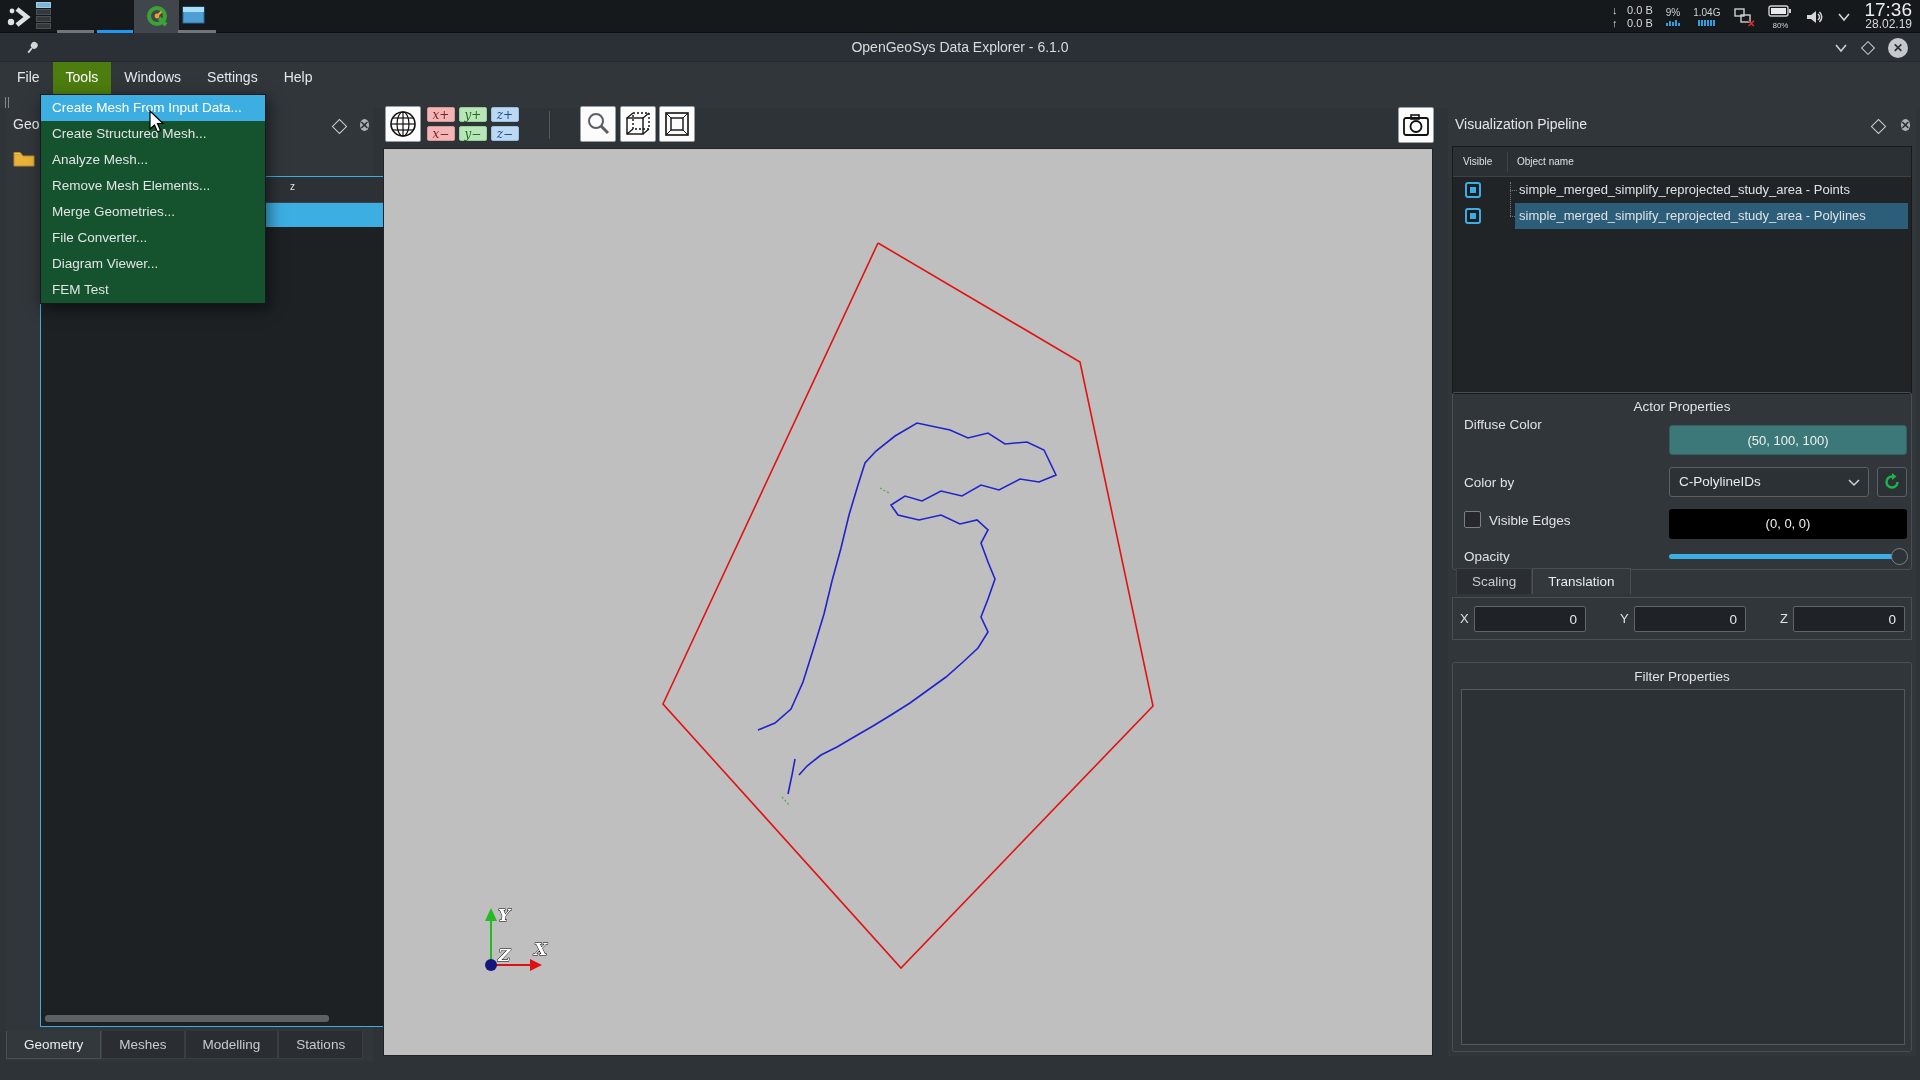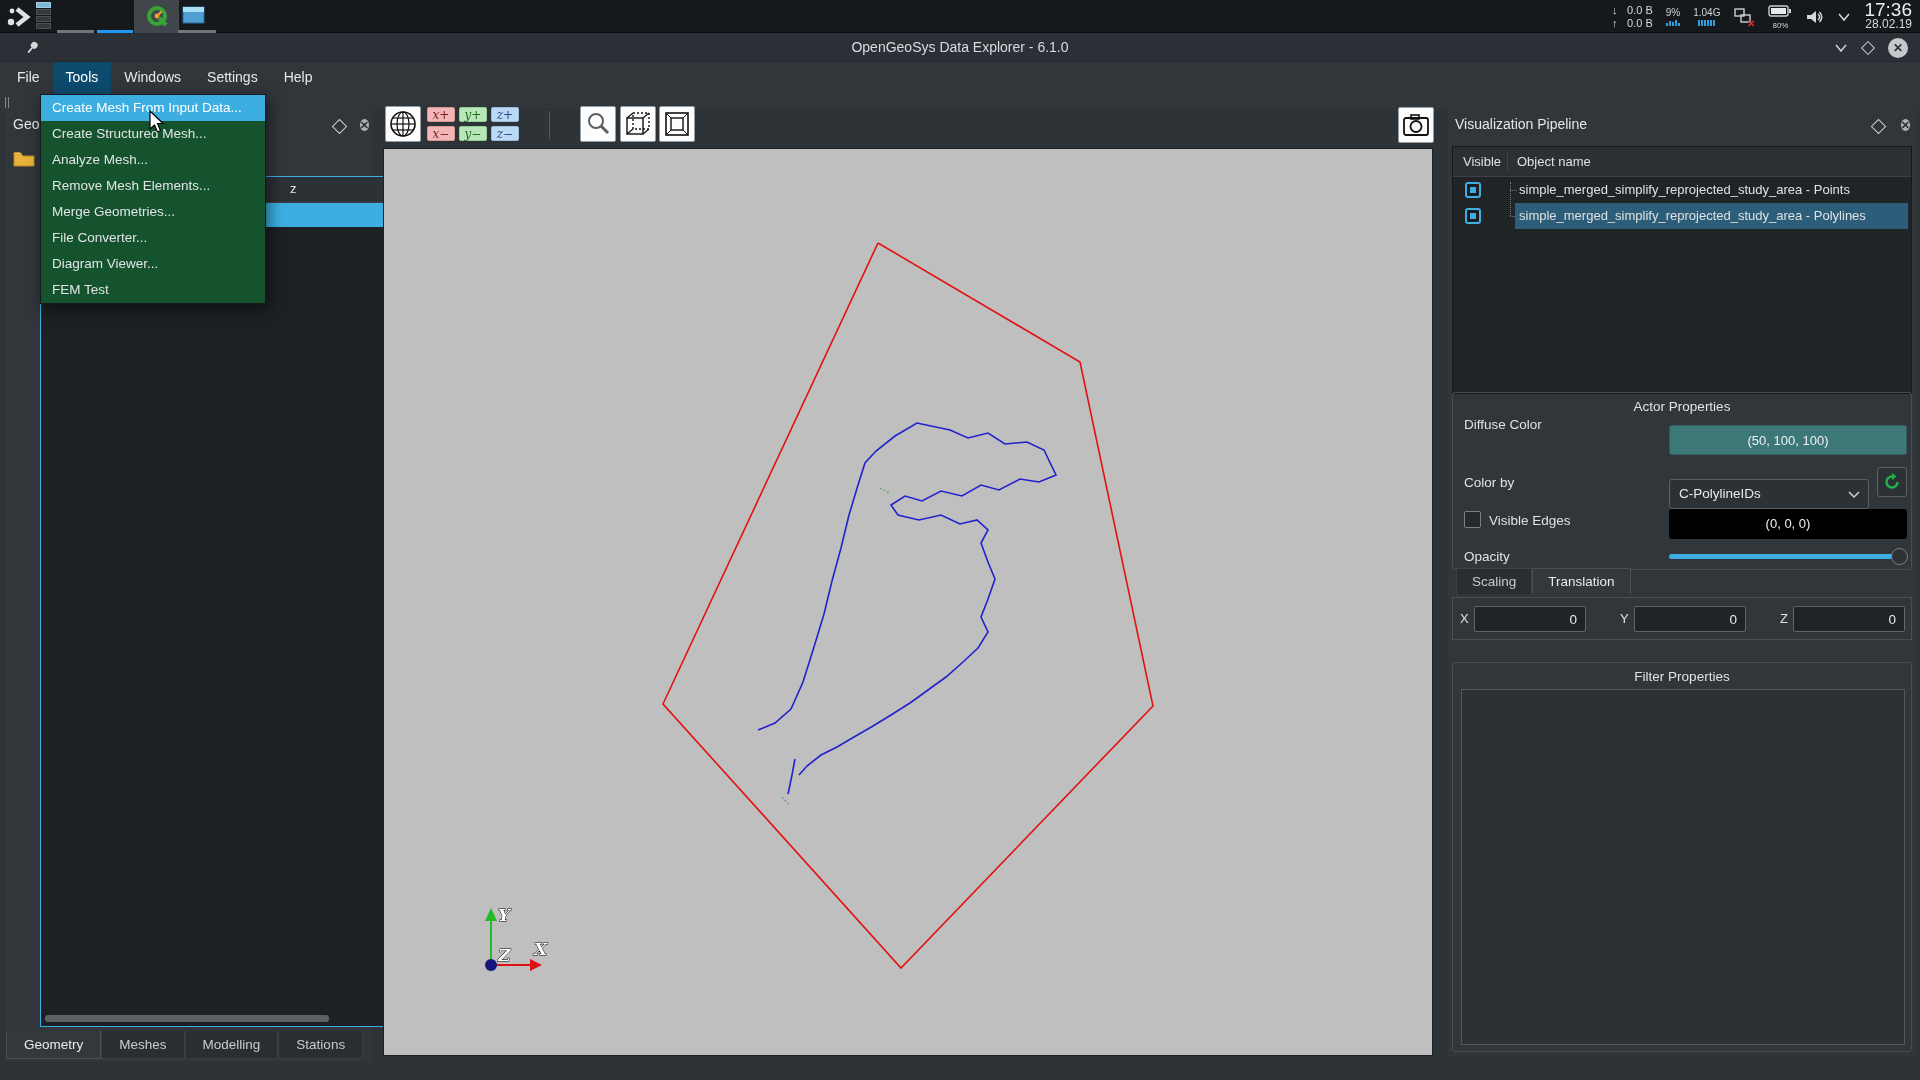--- a/index.html
+++ b/index.html
@@ -36,41 +36,41 @@
     text-align:center; font-size:14px; color:#d9dbdd; }
   .winbtns { position:absolute; right:12px; top:0; height:29px; display:flex; align-items:center; gap:15px; }
   .diamond { width:10px; height:10px; border:1.5px solid #ccd0d2; transform:rotate(45deg); }
   .closecircle { width:20px; height:20px; border-radius:50%; background:#c6c9cb; color:#2b3036;
     font-size:12px; font-weight:bold; text-align:center; line-height:20px; }
 
   
   #menubar { position:absolute; left:0; top:62px; width:1920px; height:33px; background:#31363b;
     display:flex; align-items:stretch; padding-left:4px; }
   #menubar .mitem { padding:7px 13px; font-size:14px; color:#e6e8e9; }
-  #menubar .mitem.active { background:#0c4a6e; color:#ffffff; }
+  #menubar .mitem.active { background:#4d7c0f; color:#ffffff; }
   #toolstrip { position:absolute; left:0; top:95px; width:1920px; height:13px; background:#31363b; }
   .tb-handle { position:absolute; left:5px; top:97px; width:4px; height:11px;
     border-left:1px solid #83878b; border-right:1px solid #83878b; }
   #wincontent { position:absolute; left:0; top:95px; width:1920px; height:985px; background:#2e3338; }
 
   
   #toolsmenu { position:absolute; left:40px; top:94px; width:226px; background:#14532d;
     border:1px solid #17191c; box-shadow:3px 5px 14px rgba(0,0,0,.5); z-index:40; }
   #toolsmenu .item { height:26px; line-height:26px; padding-left:11px; font-size:13.5px; color:#e2e4e6; }
   #toolsmenu .item.hl { background:#3daee2; color:#ffffff; }
 
   
   #leftdock { position:absolute; left:6px; top:108px; width:367px; height:953px; background:#31363b; }
   .dock-title { position:absolute; left:7px; top:8px; font-size:14px; color:#e4e6e8; }
   .dock-float { position:absolute; top:10px; }
   .dock-close { position:absolute; top:7px; }
   #geomtable { position:absolute; left:2px; top:68px; width:363px; height:851px;
     border:1px solid #3daee2; background:#1d2124;margin-left:32px; }
   .thead { position:absolute; left:0; top:0; right:0; height:26px; background:#2c3136;
-    border-bottom:1px solid #3f4348; font-size:13px; color:#dfe1e3; }
+    border-bottom:1px solid #3f4348; font-size:10px; color:#dfe1e3; }
   .thead .sep { position:absolute; top:3px; width:1px; height:20px; background:#3f4348; }
   .tree-row { position:absolute; left:0; top:26px; right:0; height:24px; }
   .tree-chev { position:absolute; left:6px; top:3px; color:#c8cacc; font-size:13px; }
   .tree-sel { position:absolute; left:18px; right:0; top:0; height:24px; background:#3daee2;
     color:#fff; font-size:13px; line-height:24px; padding-left:6px; }
   .hscroll { position:absolute; left:4px; bottom:4px; height:7px; width:284px;
     background:#5d6165; border-radius:3px; }
   #lefttabs { position:absolute; left:0; top:923px; display:flex;justify-content:space-between; }
   #lefttabs .tab { padding:6px 17px; font-size:13.5px; color:#c9cbcd; background:#2a2e32;
     border:1px solid #3a3e42; border-top:none; }
@@ -388,21 +388,21 @@
         </div>
       <span class="name">simple_merged_simplify_reprojected_study_area - Polylines</span>
     </div>
   </div>
 
   <div class="group" style="top:284px;height:178px">
     <div class="gtitle">Actor Properties</div>
     <div class="prop-label" style="top:24px">Diffuse Color</div>
     <div class="cbtn" style="top:32px;background:#3d7878;border:1px solid #325f5f">(50, 100, 100)</div>
     <div class="prop-label" style="top:82px">Color by</div>
-    <div class="combo" style="top:86px">
+    <div class="combo" style="top:74px">
       <span>C-PolylineIDs</span>
       <svg class="abs" style="right:8px;top:11px" width="12" height="8">
         <polyline points="1,1 6,6 11,1" stroke="#cfd1d3" stroke-width="1.5" fill="none"></polyline>
       </svg>
     </div>
     <div class="refreshbtn" style="top:74px">
       <svg width="18" height="18">
         <path d="M14.5 9 A5.5 5.5 0 1 1 9 3.5" fill="none" stroke="#21b34b" stroke-width="2.4"></path>
         <polygon points="9,0 9,7 13.5,3.5" fill="#21b34b"></polygon>
       </svg>

